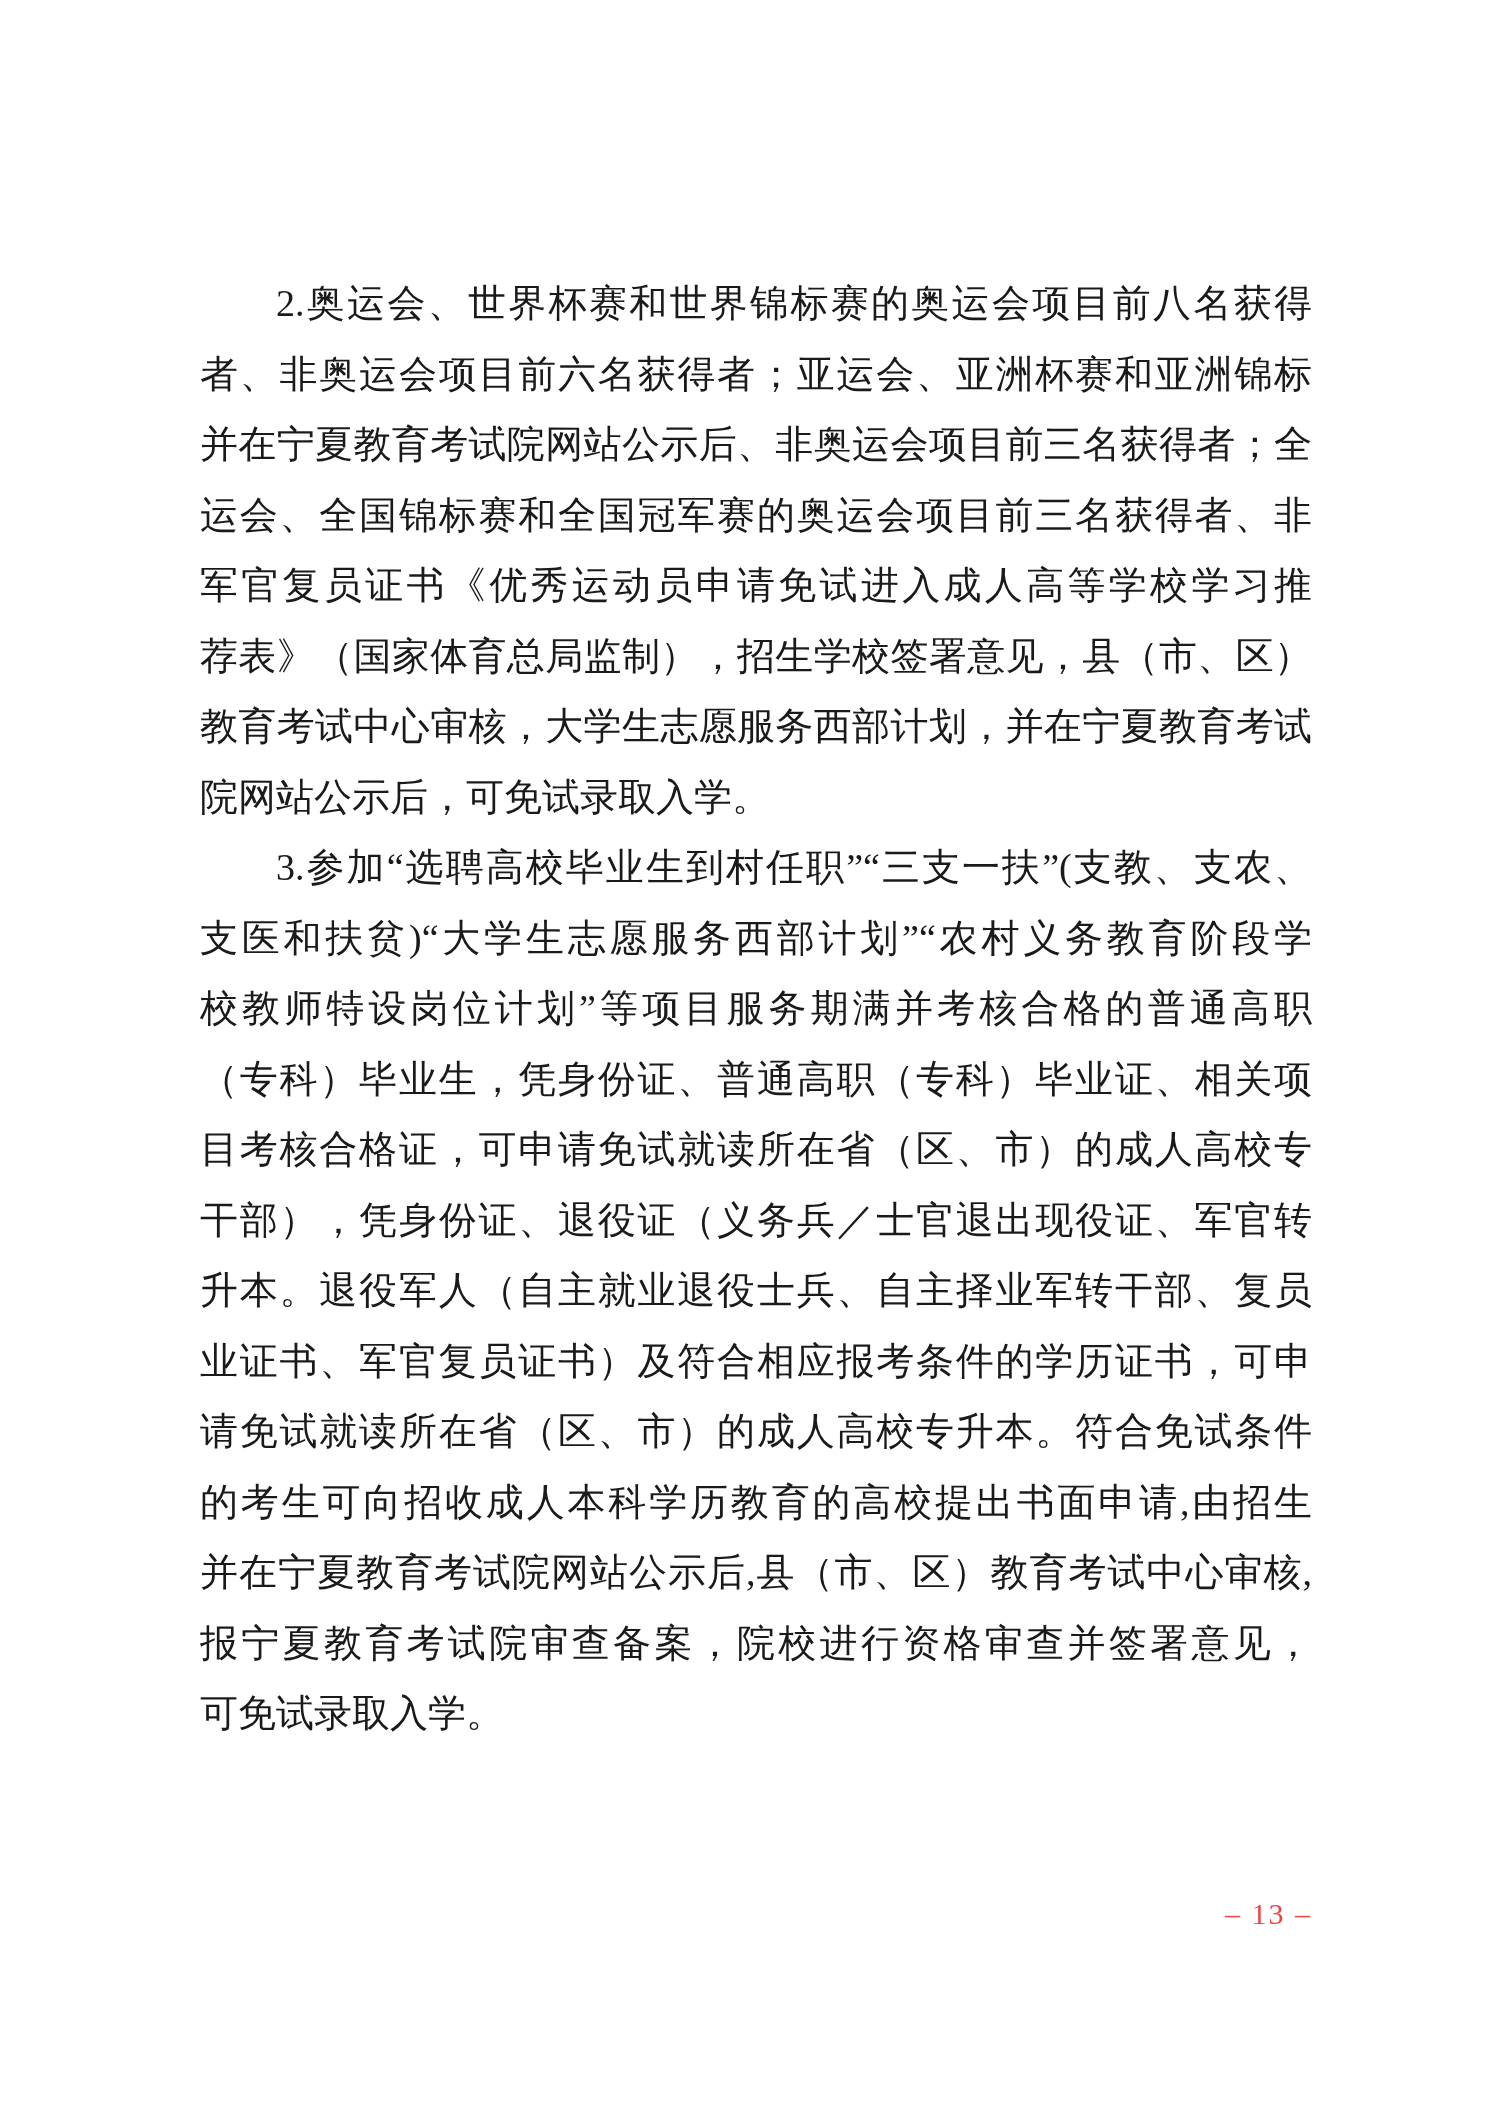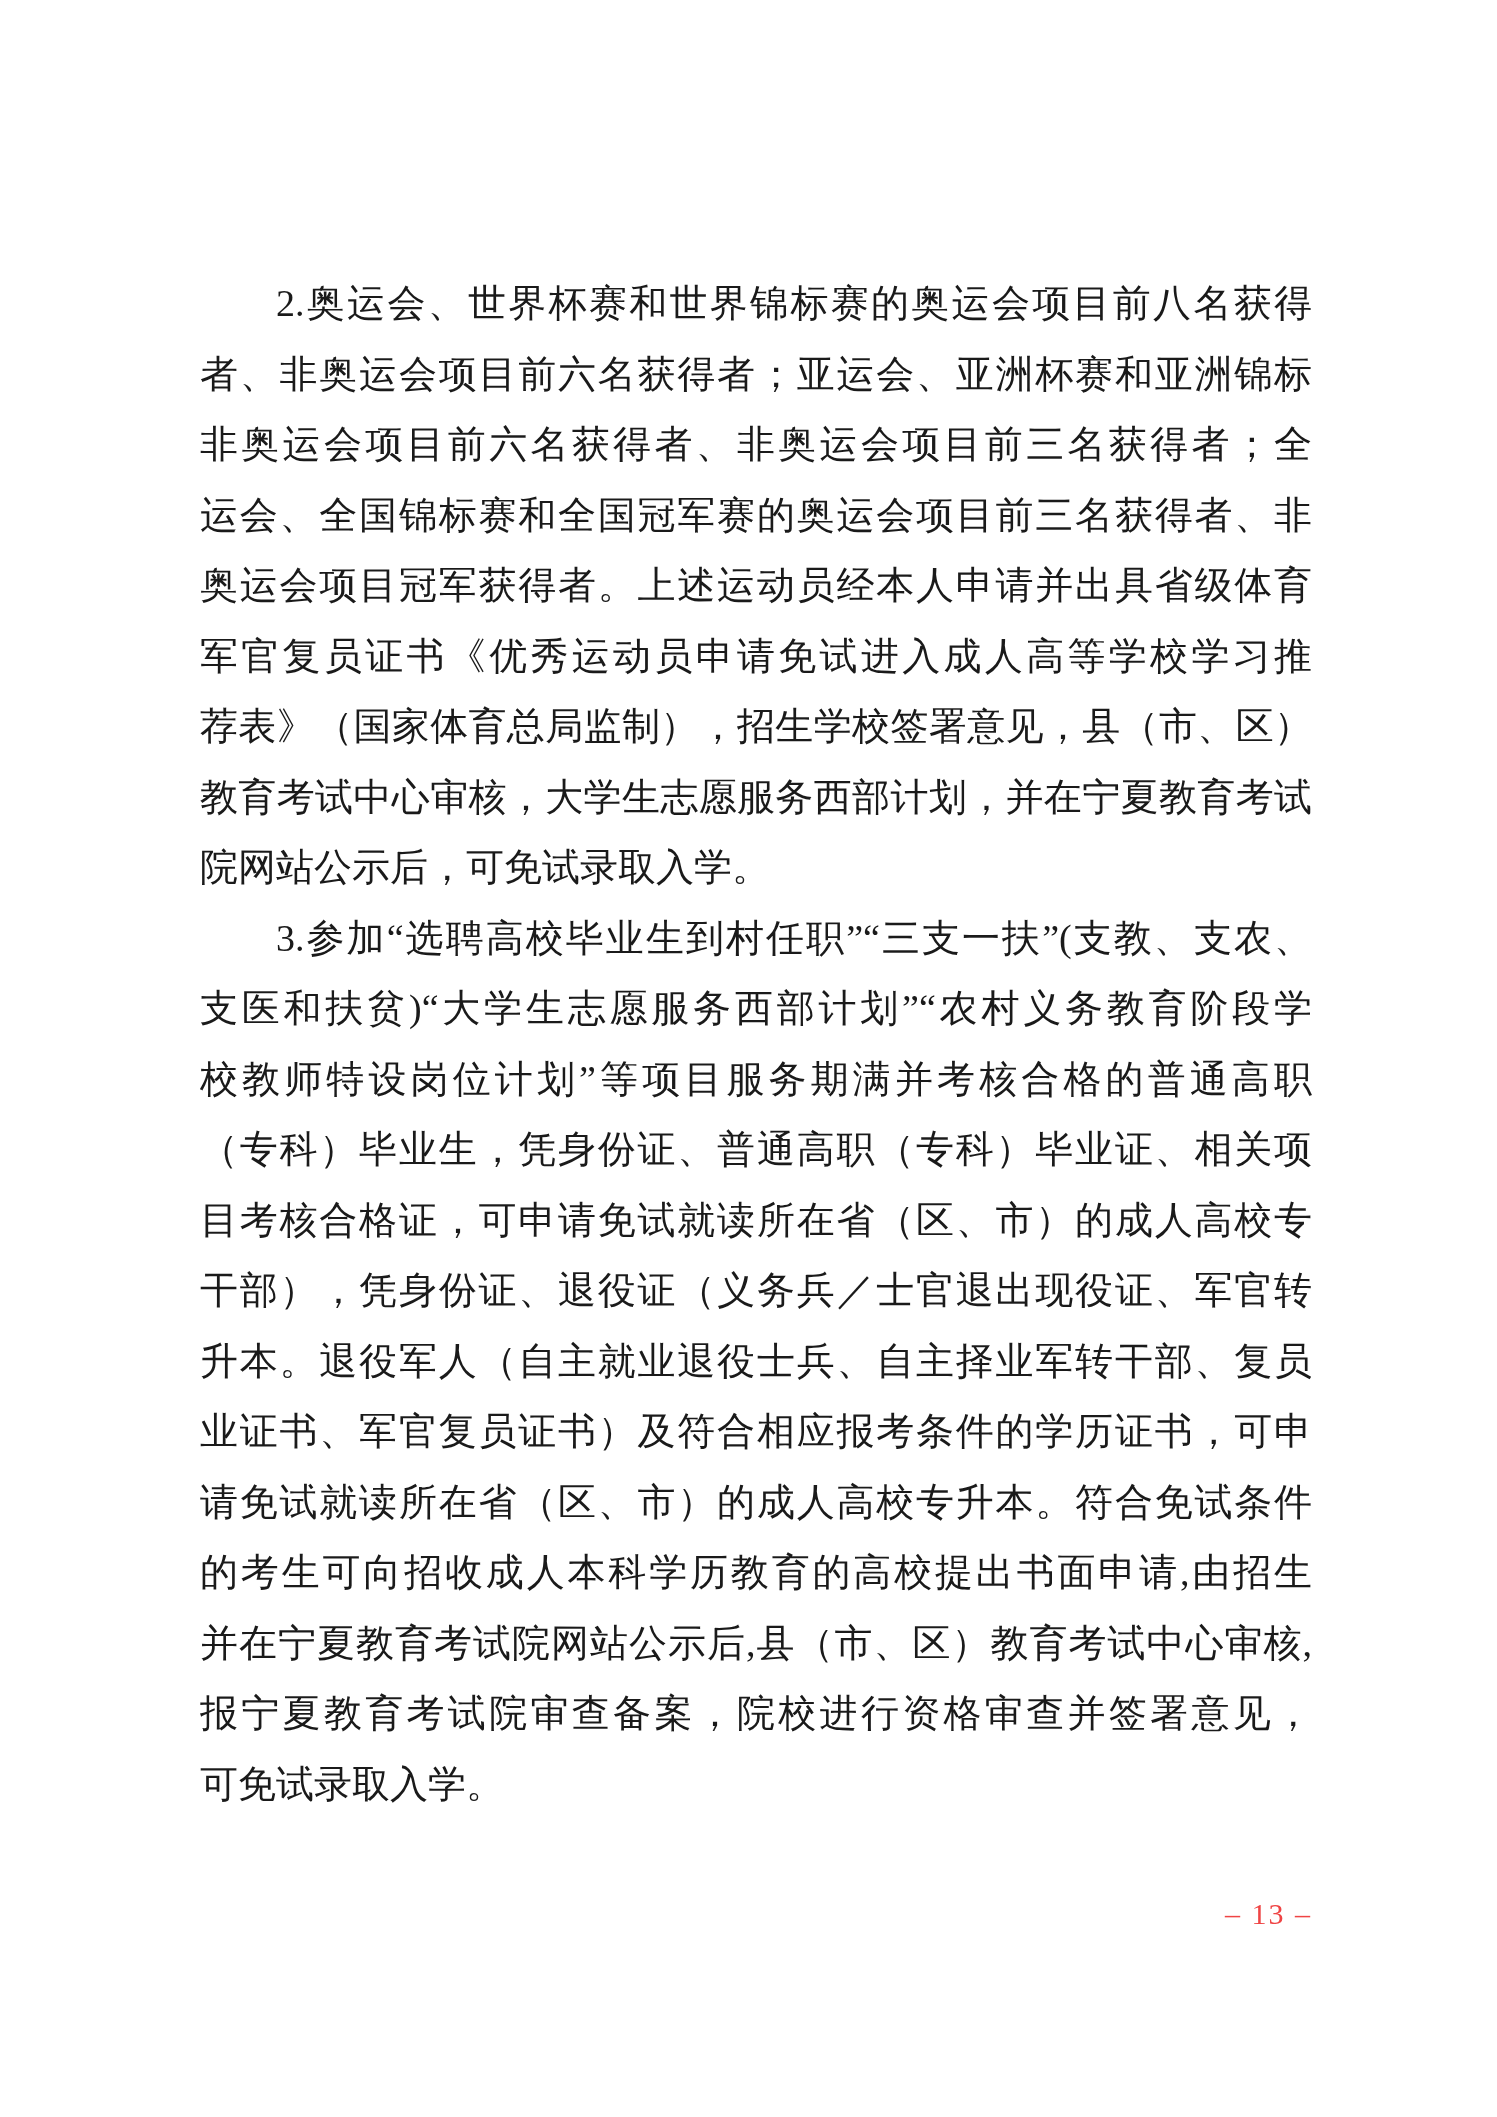--- a/index.html
+++ b/index.html
@@ -54,23 +54,22 @@
   }
 </style>
 </head>
 <body>
 
 <div class="page">
   <div class="text-block">
     <div class="paragraph">
         <div class="line">2.奥运会、世界杯赛和世界锦标赛的奥运会项目前八名获得</div>
         <div class="line">者、非奥运会项目前六名获得者；亚运会、亚洲杯赛和亚洲锦标</div>
-        <div class="line">非奥运会项目前六名获得者、非奥运会项目前三名获得者；全</div>
+        <div class="line">并在宁夏教育考试院网站公示后、非奥运会项目前三名获得者；全</div>
         <div class="line">运会、全国锦标赛和全国冠军赛的奥运会项目前三名获得者、非</div>
-        <div class="line">奥运会项目冠军获得者。上述运动员经本人申请并出具省级体育</div>
         <div class="line">军官复员证书《优秀运动员申请免试进入成人高等学校学习推</div>
         <div class="line">荐表》（国家体育总局监制），招生学校签署意见，县（市、区）</div>
         <div class="line">教育考试中心审核，大学生志愿服务西部计划，并在宁夏教育考试</div>
         <div class="line">院网站公示后，可免试录取入学。</div>
       </div>
     <div class="paragraph">
         <div class="line">3.参加“选聘高校毕业生到村任职”“三支一扶”(支教、支农、</div>
         <div class="line">支医和扶贫)“大学生志愿服务西部计划”“农村义务教育阶段学</div>
         <div class="line">校教师特设岗位计划”等项目服务期满并考核合格的普通高职</div>
         <div class="line">（专科）毕业生，凭身份证、普通高职（专科）毕业证、相关项</div>

